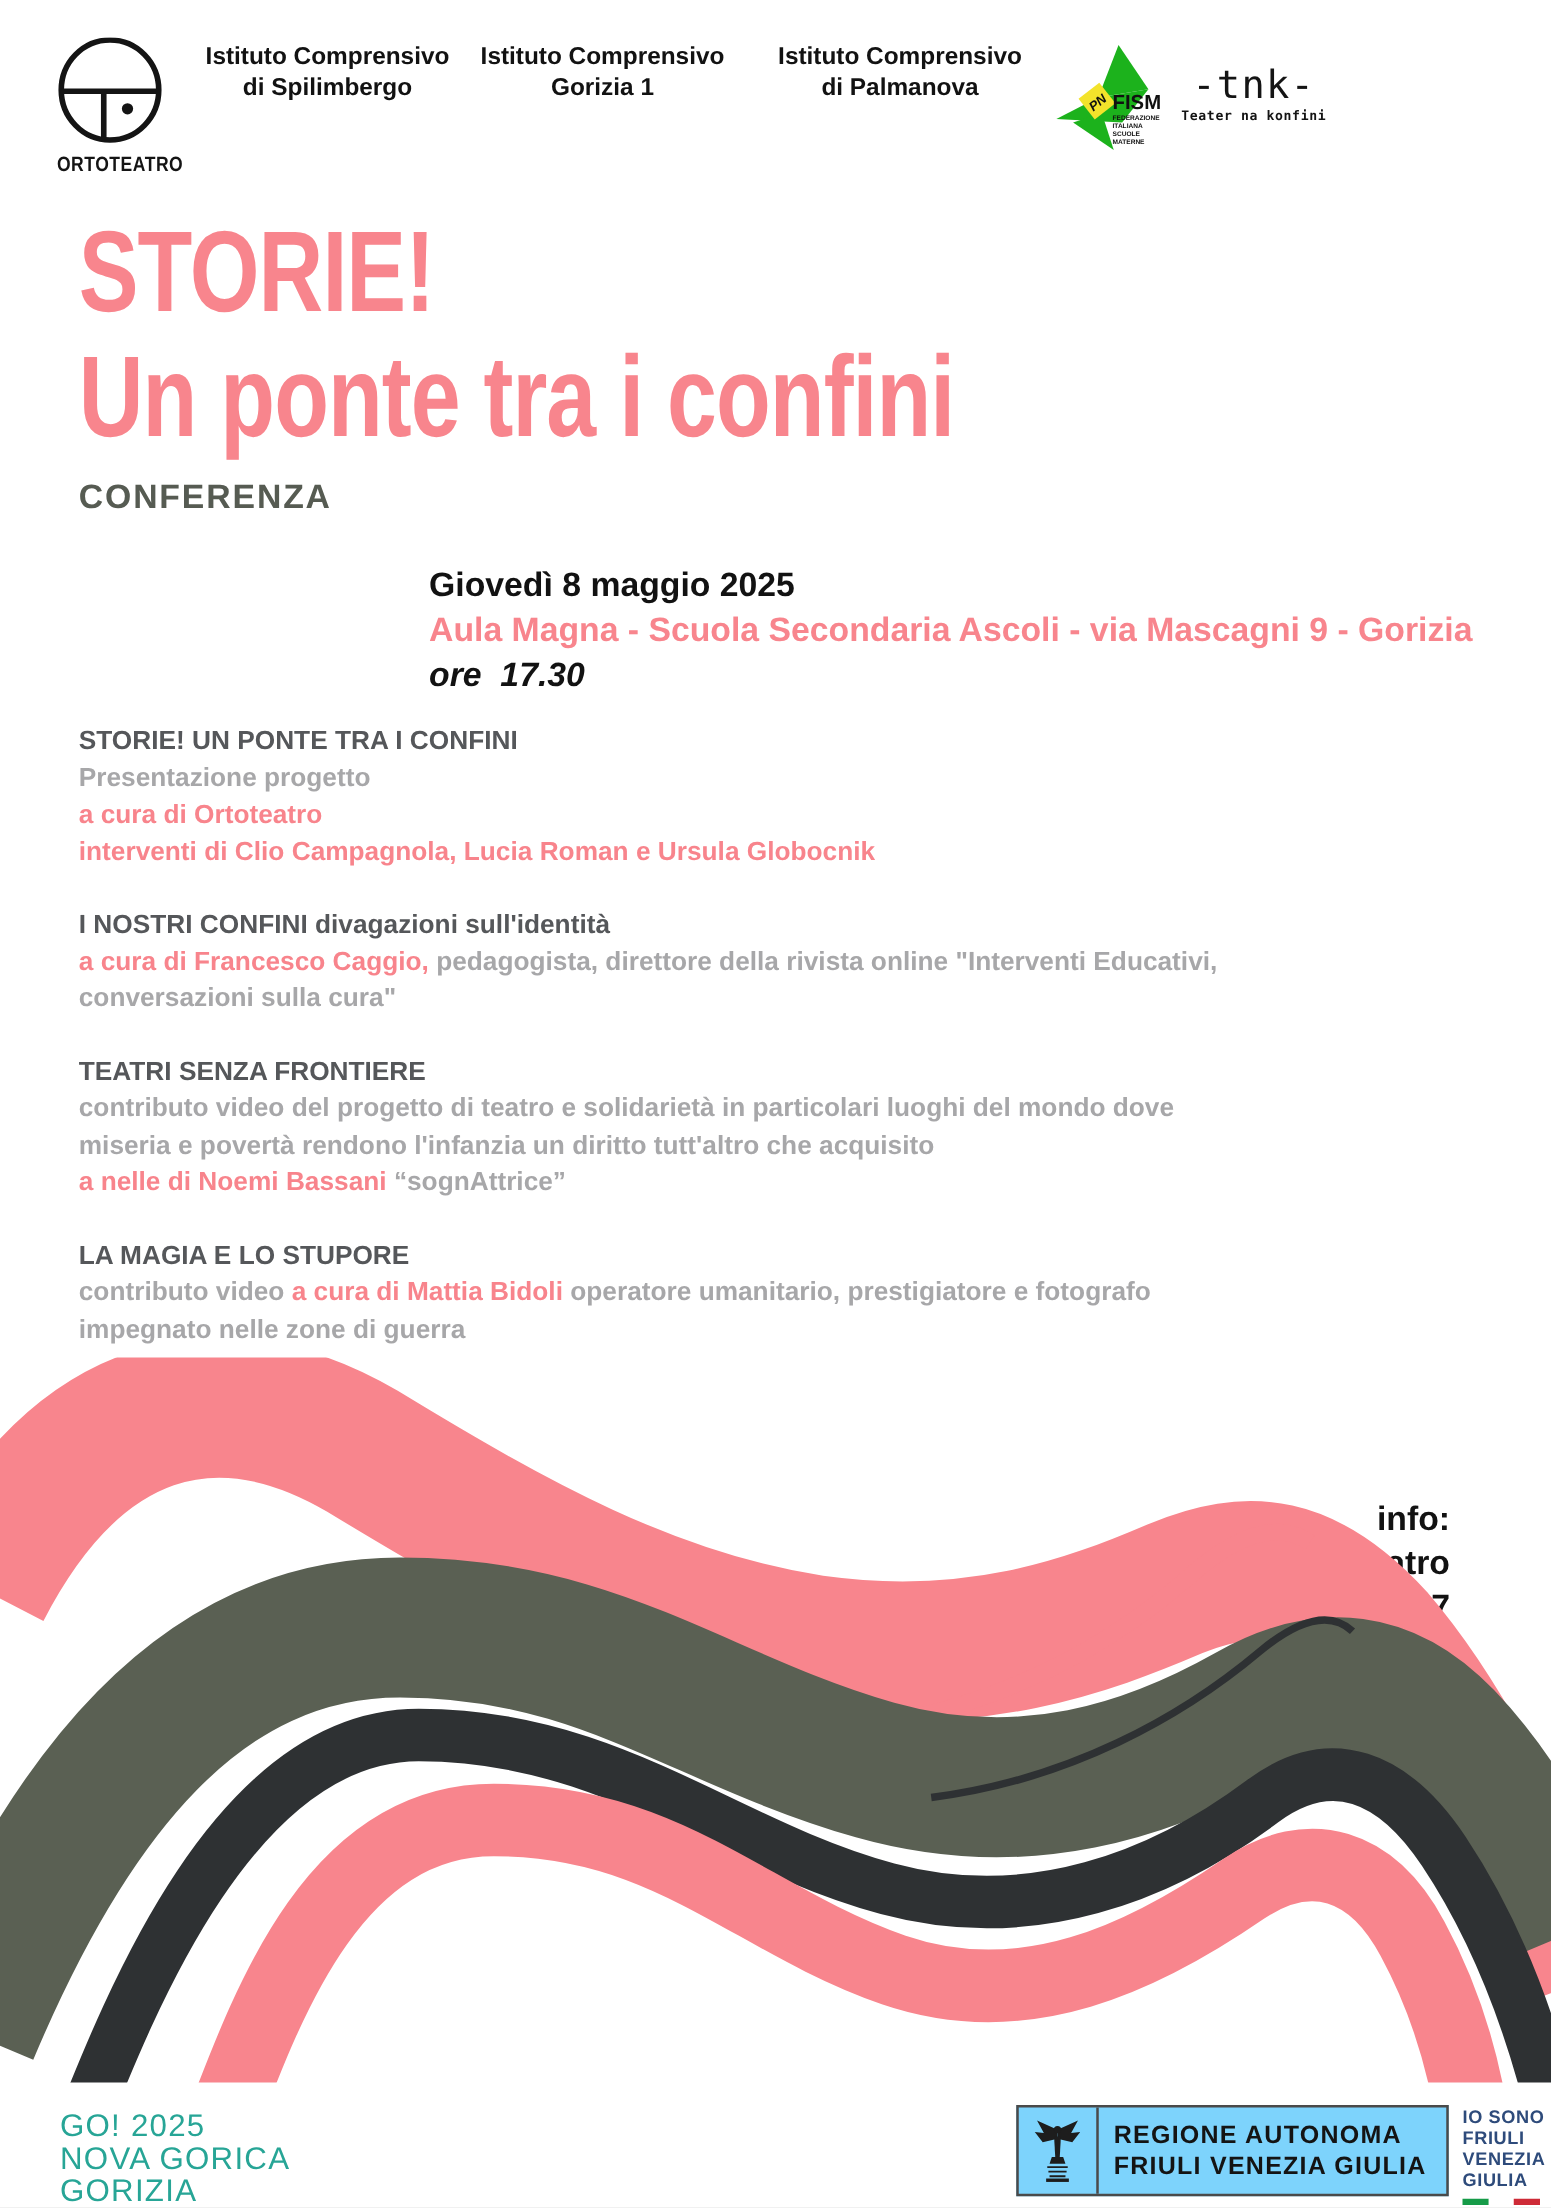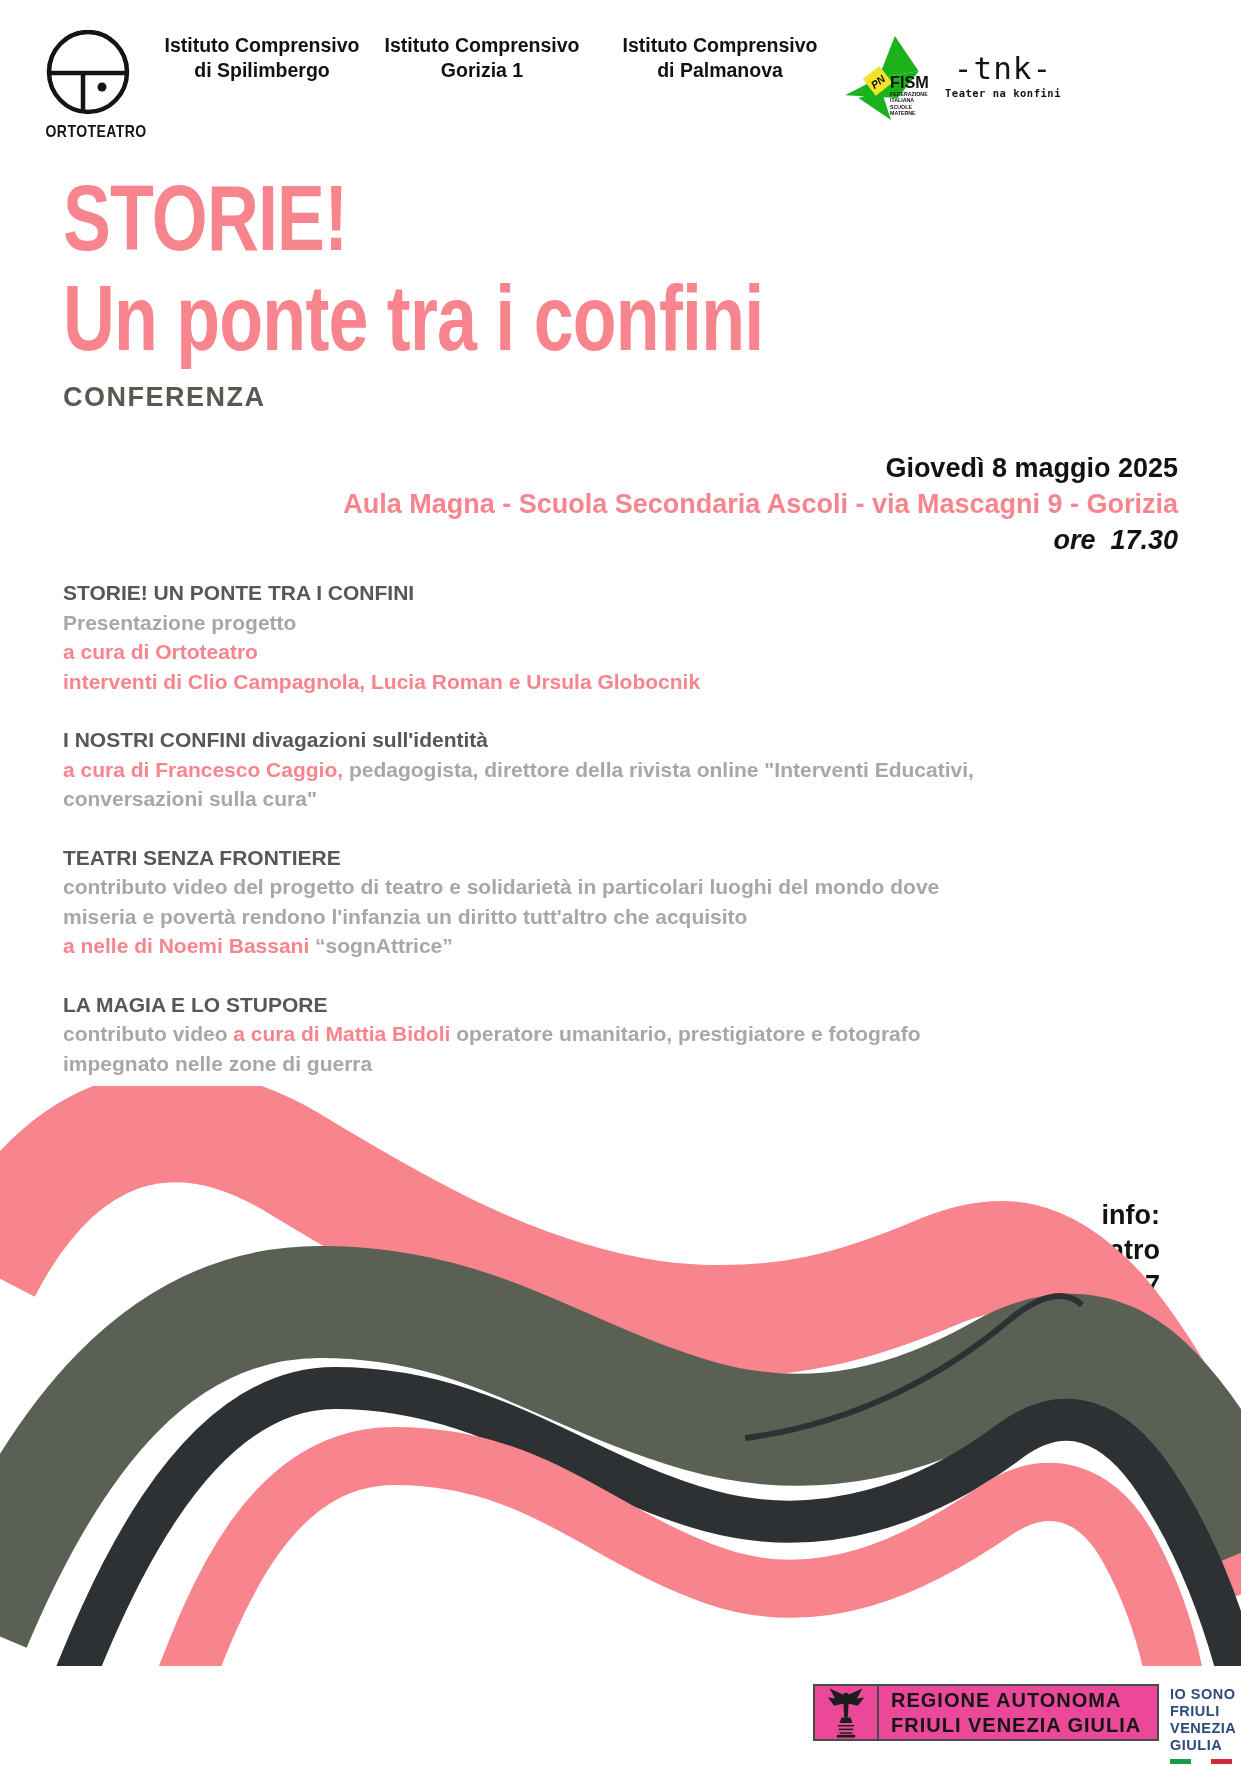--- a/index.html
+++ b/index.html
@@ -23,21 +23,21 @@
 
   
   .title-line{position:absolute;left:63px;color:#F8858D;font-weight:700;line-height:1;
               letter-spacing:-1px;white-space:nowrap;transform:scaleX(0.78);transform-origin:left;}
   #title1{top:172px;font-size:92px;}
   #title2{top:272px;font-size:92px;}
   .kicker{position:absolute;left:63px;top:382px;font-size:27px;font-weight:700;
           color:#565B52;letter-spacing:1.5px;}
 
   
-  .event{position:absolute;right:63px;top:450px;text-align:right;font-weight:700;
+  .event{position:absolute;right:63px;top:450px;font-weight:700;
          font-size:27px;line-height:36px;color:#121212;}
   .event-venue{color:#F8858D;}
   .event-time{white-space:pre;font-style:italic;}
 
   
   .program{position:absolute;left:63px;top:578px;width:1130px;font-weight:700;
            font-size:21px;line-height:29.5px;white-space:nowrap;}
   .pblock{margin-bottom:29px;}
   .t{color:#55575A;}
   .g{color:#A7A7A9;}
@@ -46,22 +46,22 @@
   
   .info{position:absolute;right:81px;top:1198px;text-align:right;font-weight:700;
         font-size:27px;line-height:35px;color:#121212;}
 
   
   .waves{position:absolute;left:0;top:1086px;width:1241px;height:580px;display:block;}
 
   
   .go2025{position:absolute;left:48px;top:1688px;font-size:25px;line-height:26px;
           color:#27A596;font-weight:500;letter-spacing:1px;}
-  .regione{position:absolute;left:813px;top:1684px;width:346px;height:57px;
-           border:2px solid #4A4A4A;background:#ec4899;display:flex;align-items:stretch;box-sizing:border-box;}
+  .regione{position:absolute;left:813px;top:1684px;width:346px;height:73px;
+           border:2px solid #4A4A4A;background:#7dd3fc;display:flex;align-items:stretch;box-sizing:border-box;}
   .eagle-cell{width:62px;border-right:2px solid #4A4A4A;display:flex;align-items:center;justify-content:center;}
   .regione-text{flex:1;display:flex;flex-direction:column;justify-content:center;padding-left:12px;
                 font-weight:700;font-size:20px;letter-spacing:1px;color:#141414;line-height:25px;white-space:nowrap;}
   .iosono{position:absolute;left:1170px;top:1686px;color:#2E4B7B;font-weight:700;
           font-size:14.5px;line-height:17px;letter-spacing:0.5px;}
   .flag{margin-top:5px;width:62px;height:5px;display:flex;}
   .flag div{flex:1;}
   .flag-green{background:#169B48;}
   .flag-white{background:#ffffff;}
   .flag-red{background:#CE2B37;}
@@ -168,20 +168,25 @@
     <g fill="none" stroke-linecap="butt">
       <path stroke="#F8858D" stroke-width="112" d="M -15 185 C 60 40, 170 5, 290 75 C 410 148, 520 210, 650 230 C 780 248, 870 215, 940 185 C 1000 160, 1045 165, 1100 225 C 1160 295, 1210 400, 1250 505"></path>
       <path stroke="#F8858D" stroke-width="13" d="M 690 295 C 800 280, 890 230, 955 172 C 995 138, 1025 132, 1048 148"></path>
       <path stroke="#5A6053" stroke-width="112" d="M -25 540 C 55 350, 160 216, 320 216 C 480 216, 560 290, 700 330 C 820 364, 920 330, 1000 285 C 1060 251, 1110 258, 1155 305 C 1200 352, 1230 410, 1252 462"></path>
       <path stroke="#2E3133" stroke-width="6" d="M 745 352 C 855 338, 945 288, 1008 235 C 1042 207, 1066 204, 1082 219"></path>
       <path stroke="#2E3133" stroke-width="42" d="M 55 640 C 95 540, 180 302, 335 302 C 490 302, 580 390, 710 425 C 825 456, 930 415, 1010 355 C 1065 314, 1115 335, 1155 395 C 1195 455, 1222 525, 1240 595"></path>
       <path stroke="#F8858D" stroke-width="58" d="M 165 645 C 205 545, 255 370, 395 370 C 535 370, 600 450, 715 490 C 820 526, 915 480, 995 425 C 1048 389, 1098 405, 1130 465 C 1156 513, 1170 560, 1178 610"></path>
     </g>
   </svg>
 
+  <div class="go2025">
+    <div>GO! 2025</div>
+    <div>NOVA GORICA</div>
+    <div>GORIZIA</div>
+  </div>
 
   <div class="regione">
     <div class="eagle-cell">
       <svg viewBox="0 0 44 58" width="40" height="54">
         <g fill="#1d1d1d">
           <polygon points="22,10 4,2 10,13 2,12 9,21 22,18"></polygon>
           <polygon points="22,10 40,2 34,13 42,12 35,21 22,18"></polygon>
           <circle cx="22" cy="10" r="3.2"></circle>
           <polygon points="19,16 25,16 24,34 20,34"></polygon>
           <polygon points="17,34 27,34 29,40 15,40"></polygon>

